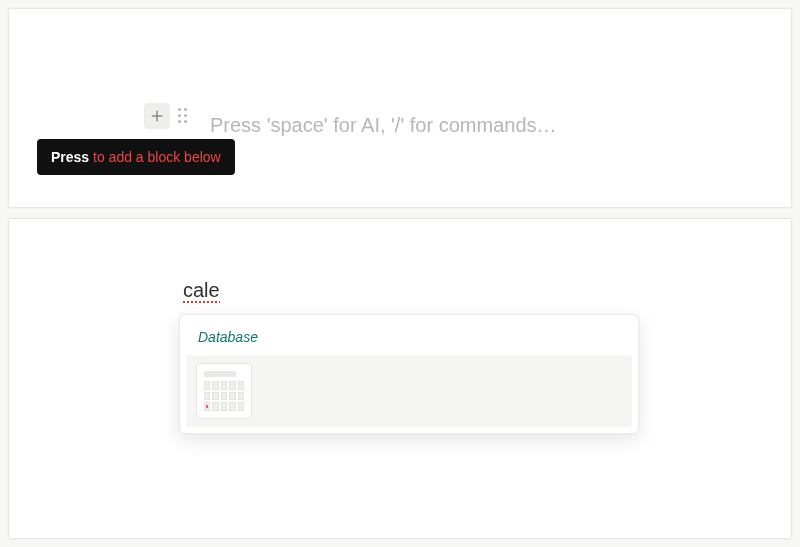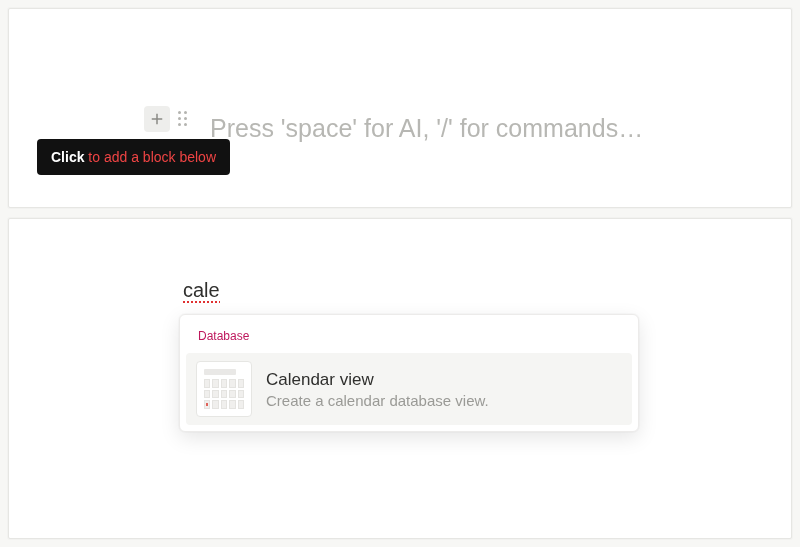--- a/index.html
+++ b/index.html
@@ -75,21 +75,21 @@
 
     .drag-dots span {
       width: 3px;
       height: 3px;
       background: #b4b4b0;
       border-radius: 50%;
     }
 
     .placeholder-text {
       margin-left: 14px;
-      font-size: 25px;
+      font-size: 20px;
       color: #b7b7b3;
       margin-top: 20px;
     }
 
     .tooltip {
       position: absolute;
       top: 130px;
       left: 28px;
       background: #111;
       color: #e6e6e5;
@@ -140,23 +140,24 @@
       left: 170px;
       width: 460px;
       background: #ffffff;
       border: 1px solid #ecebea;
       border-radius: 6px;
       box-shadow: 0 6px 20px rgba(0,0,0,0.10), 0 0 0 1px rgba(0,0,0,0.02);
       padding: 8px 6px 6px 6px;
     }
 
     .menu-section-label {
-      font-size: 12px;
-      color: #be185d;
+      font-size: 14px;
+      color: #0f766e;
       padding: 6px 12px 10px 12px;
+      font-style: italic;
     }
 
     .menu-item {
       display: flex;
       align-items: center;
       gap: 14px;
       padding: 8px 10px;
       background: #f5f5f3;
       border-radius: 4px;
       cursor: pointer;
@@ -247,21 +248,21 @@
         <span></span>
         <span></span>
         <span></span>
         <span></span>
     </div>
     <div class="placeholder-text">Press 'space' for AI, '/' for commands…</div>
   </div>
 
   <div class="tooltip">
     <span class="row">
-      <span class="bold">Click</span><span class="dim"> to add a block below</span>
+      <span class="bold">Press</span><span class="dim"> to add a block below</span>
     </span>
   </div>
 
 </div>
 
 <div class="panel panel-bottom">
 
   <span class="query-text">cale</span>
 
   <div class="menu">
@@ -283,20 +284,16 @@
               <div class="cell"></div>
               <div class="cell"></div>
             <div class="cell accent"></div>
               <div class="cell"></div>
               <div class="cell"></div>
               <div class="cell"></div>
               <div class="cell"></div>
           </div>
         </div>
       </div>
-      <div class="menu-item-text">
-        <span class="menu-item-title">Calendar view</span>
-        <span class="menu-item-desc">Create a calendar database view.</span>
-      </div>
     </div>
   </div>
 
 </div>
 
 </body></html>

